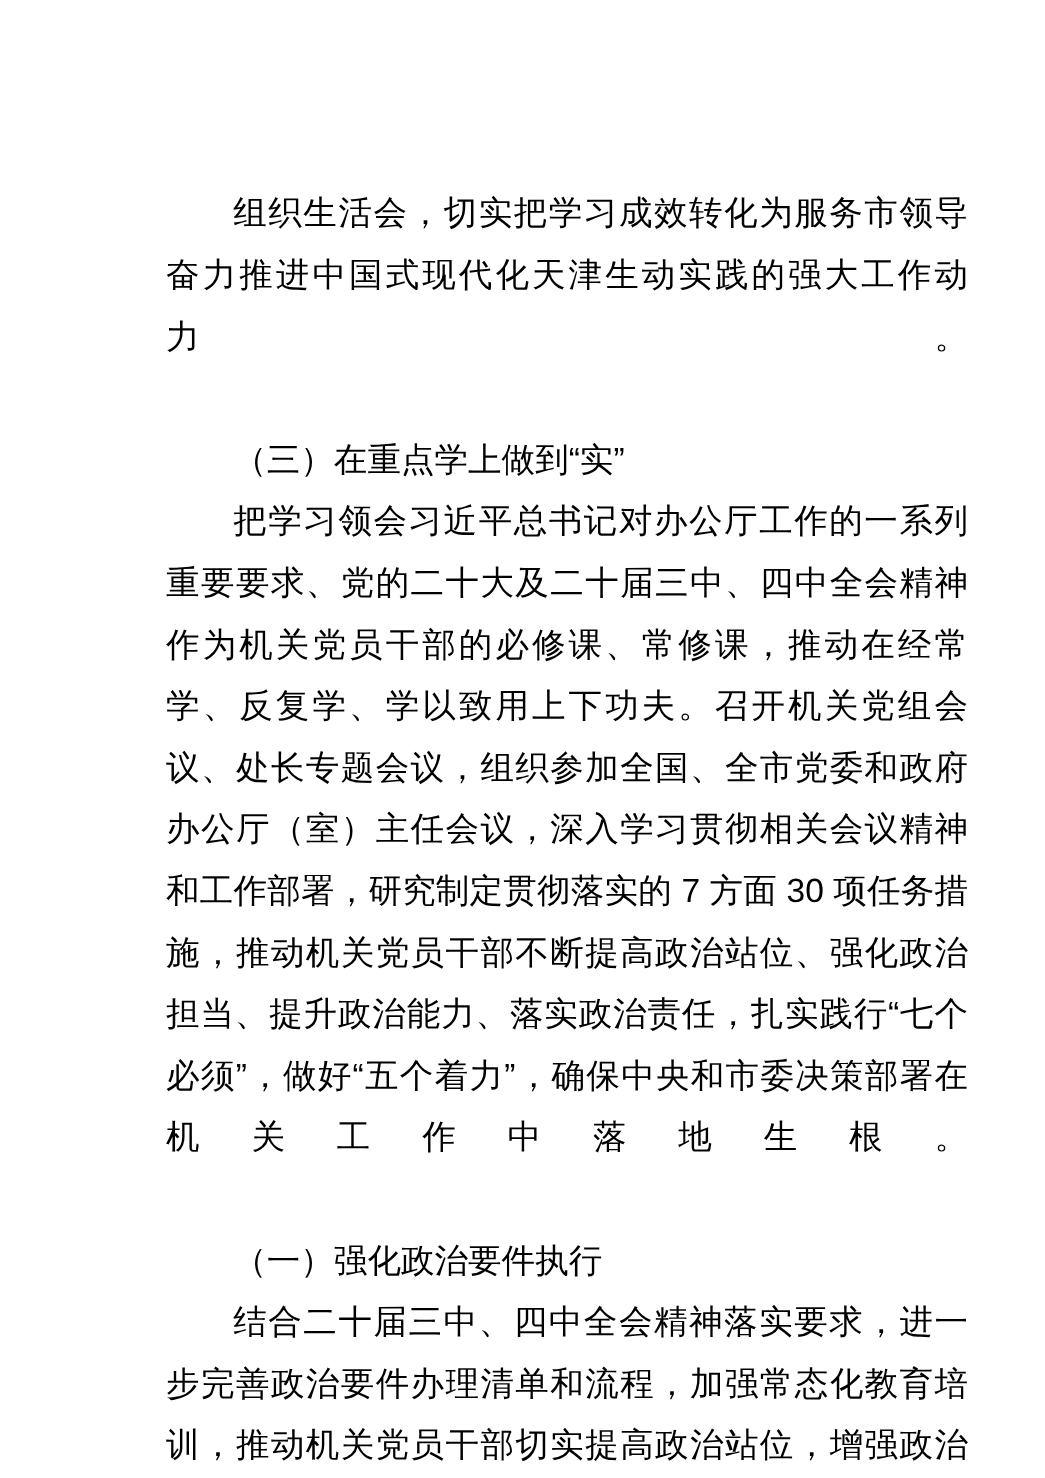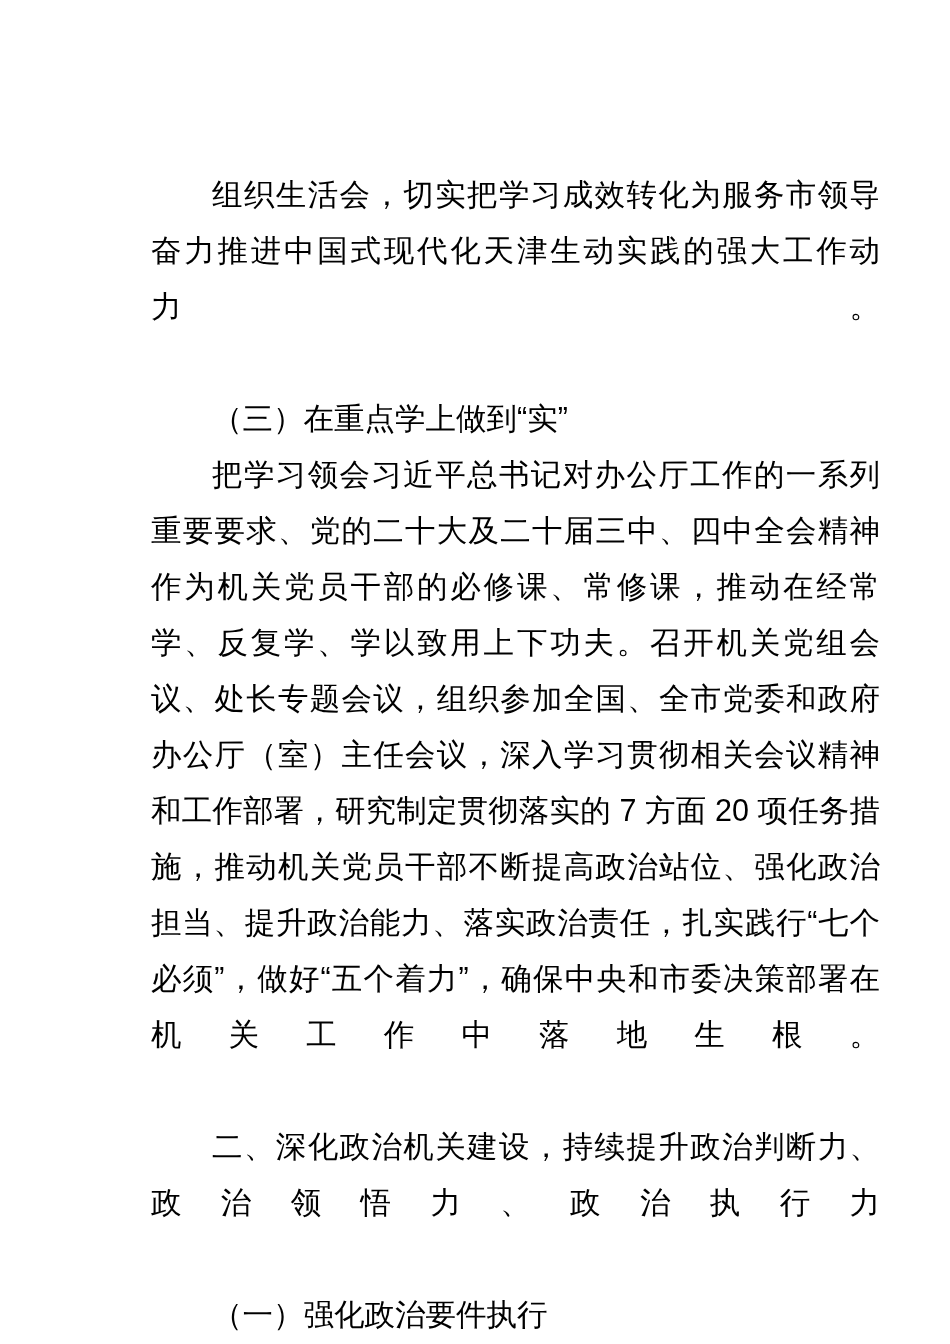--- a/index.html
+++ b/index.html
@@ -78,22 +78,21 @@
 </head>
 <body>
 
 <div class="page">
   <div class="text-column">
 
     <p class="para">组织生活会，切实把学习成效转化为服务市领导奋力推进中国式现代化天津生动实践的强大工作动力。</p>
 
     <p class="heading-bold">（三）在重点学上做到“实”</p>
 
-    <p class="para">把学习领会习近平总书记对办公厅工作的一系列重要要求、党的二十大及二十届三中、四中全会精神作为机关党员干部的必修课、常修课，推动在经常学、反复学、学以致用上下功夫。召开机关党组会议、处长专题会议，组织参加全国、全市党委和政府办公厅（室）主任会议，深入学习贯彻相关会议精神和工作部署，研究制定贯彻落实的 7 方面 20 项任务措施，推动机关党员干部不断提高政治站位、强化政治担当、提升政治能力、落实政治责任，扎实践行“七个必须”，做好“五个着力”，确保中央和市委决策部署在机关工作中落地生根。</p>
+    <p class="para">把学习领会习近平总书记对办公厅工作的一系列重要要求、党的二十大及二十届三中、四中全会精神作为机关党员干部的必修课、常修课，推动在经常学、反复学、学以致用上下功夫。召开机关党组会议、处长专题会议，组织参加全国、全市党委和政府办公厅（室）主任会议，深入学习贯彻相关会议精神和工作部署，研究制定贯彻落实的 7 方面 30 项任务措施，推动机关党员干部不断提高政治站位、强化政治担当、提升政治能力、落实政治责任，扎实践行“七个必须”，做好“五个着力”，确保中央和市委决策部署在机关工作中落地生根。</p>
 
-    <p class="heading-plain">二、深化政治机关建设，持续提升政治判断力、政治领悟力、政治执行力</p>
 
     <p class="heading-bold">（一）强化政治要件执行</p>
 
     <p class="para clipped">结合二十届三中、四中全会精神落实要求，进一步完善政治要件办理清单和流程，加强常态化教育培训，推动机关党员干部切实提高政治站位，增强政治要件意识，自觉从讲政治的高度认识和做好办理政治要件的起草、上报、审核、运转等工</p>
 
   </div>
 </div>
 
 </body></html>

